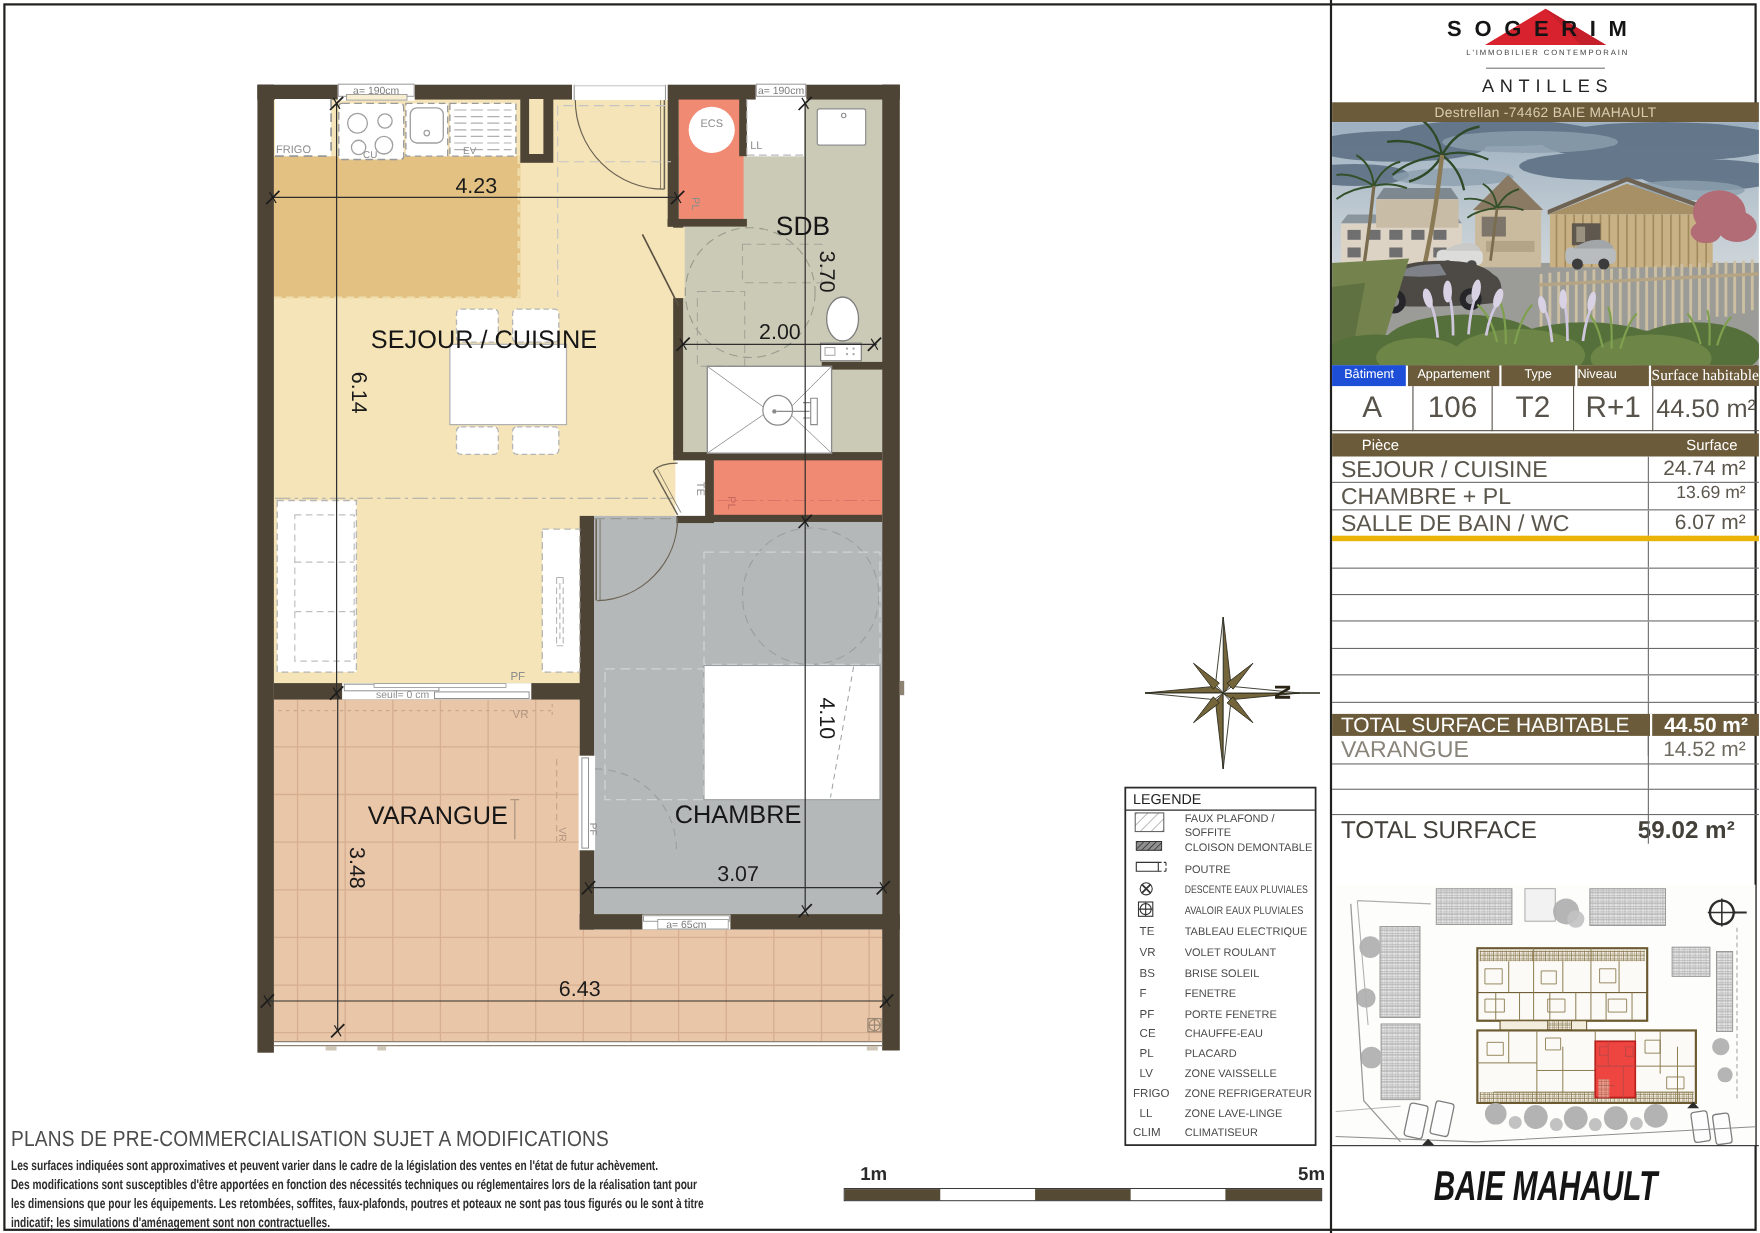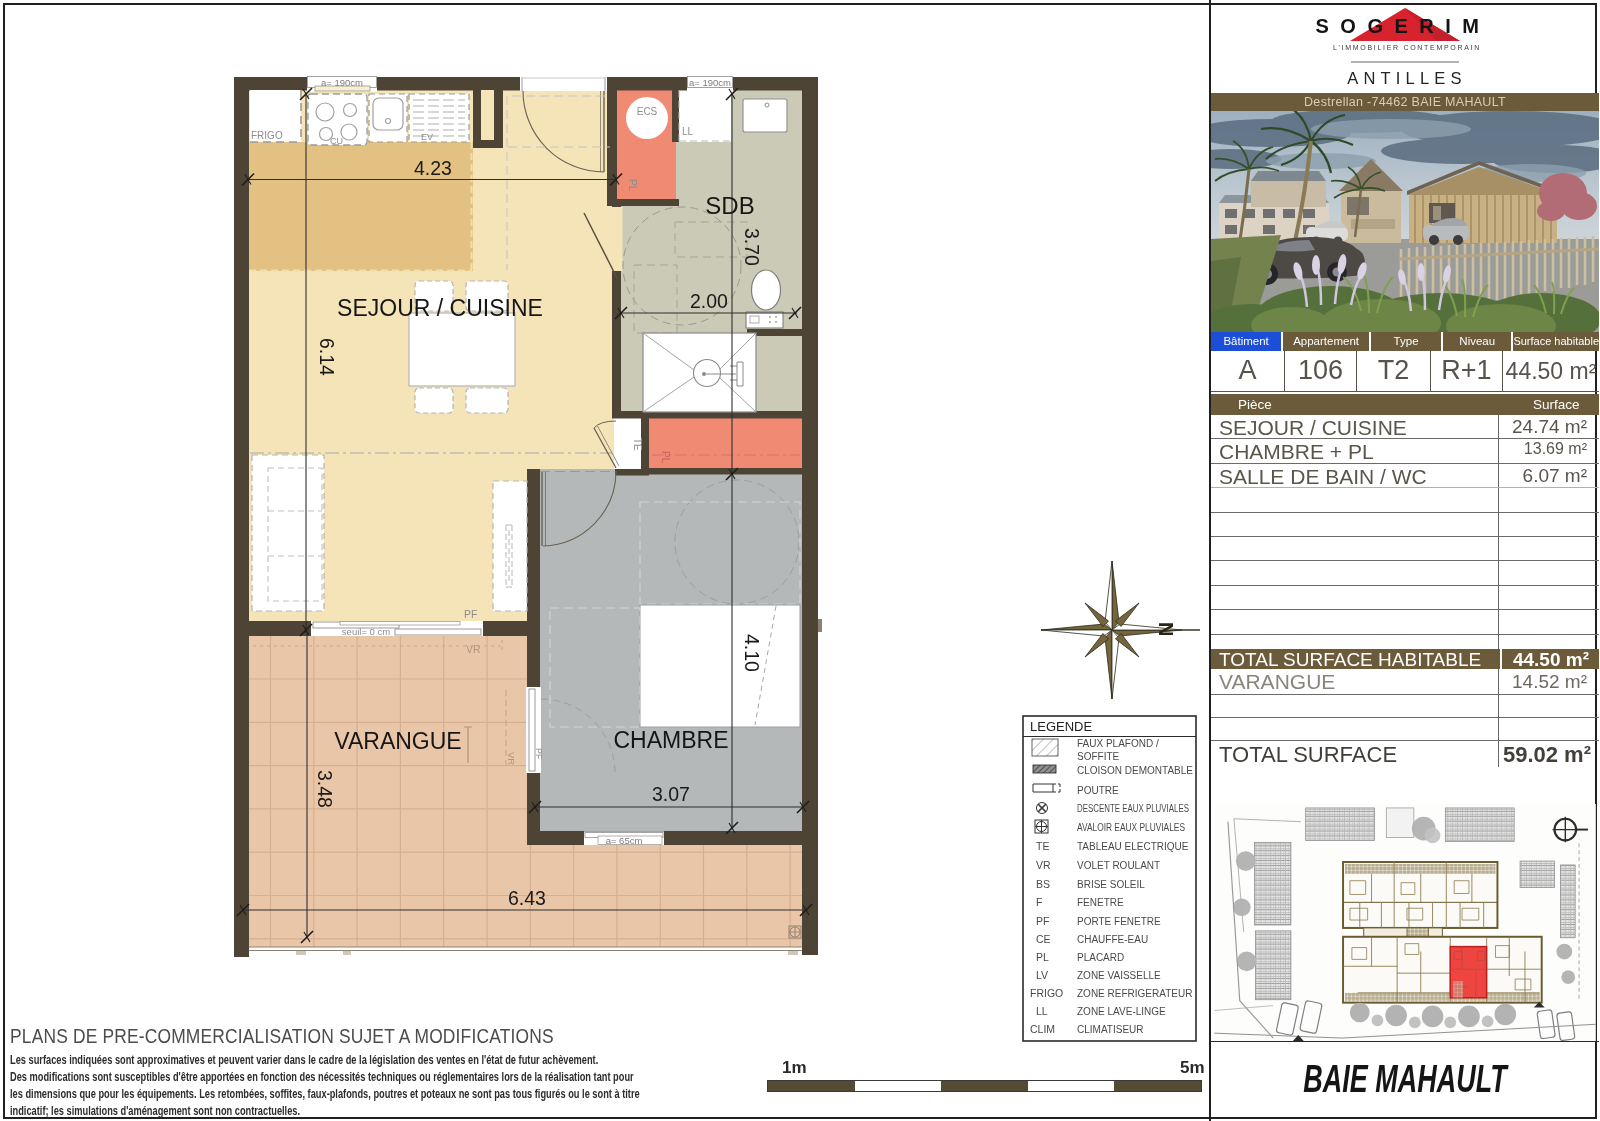--- a/index.html
+++ b/index.html
@@ -559,22 +559,22 @@
         <ellipse cx="191" cy="166" rx="3.5" ry="8" transform="rotate(-12 191 166)"></ellipse>
         <ellipse cx="210" cy="161" rx="3.5" ry="9"></ellipse>
         <ellipse cx="236" cy="163" rx="3.5" ry="9" transform="rotate(12 236 163)"></ellipse>
 </g>
 </svg>
 
 <div class="abs" style="left:0;top:332px;width:388px;height:19px;display:flex;">
 <div style="width:72px;background:#1d4ed8;color:#fff;font-size:11.5px;text-align:center;line-height:19px;margin-right:2px;white-space:nowrap;">Bâtiment</div>
 <div style="width:88px;background:#6b5b3a;color:#fff;font-size:11.5px;text-align:center;line-height:19px;margin-right:2px;white-space:nowrap;">Appartement</div>
 <div style="width:72px;background:#6b5b3a;color:#fff;font-size:11.5px;text-align:center;line-height:19px;margin-right:2px;white-space:nowrap;">Type</div>
-<div style="width:70px;background:#6b5b3a;color:#fff;font-size:11.5px;text-align:center;line-height:19px;margin-right:2px;white-space:nowrap;">Niveau</div>
-<div style="flex:1;background:#6b5b3a;color:#fff;font-size:11px;line-height:19px;white-space:nowrap;">Surface habitable</div>
+<div style="width:70px;background:#6b5b3a;color:#fff;font-size:11.5px;line-height:19px;margin-right:2px;white-space:nowrap;">Niveau</div>
+<div style="flex:1;background:#6b5b3a;color:#fff;font-size:14px;line-height:19px;white-space:nowrap;font-family:Liberation Serif, serif;">Surface habitable</div>
 </div>
 
 <div class="abs" style="left:0;top:351px;width:388px;height:41px;display:flex;color:#57524a;font-size:27px;white-space:nowrap;">
 <div style="width:73px;border-right:1.5px solid #57524a;border-bottom:1.5px solid #57524a;text-align:center;line-height:39px;">A</div>
 <div style="width:71px;border-right:1.5px solid #57524a;border-bottom:1.5px solid #57524a;text-align:center;line-height:39px;">106</div>
 <div style="width:73px;border-right:1.5px solid #57524a;border-bottom:1.5px solid #57524a;text-align:center;line-height:39px;">T2</div>
 <div style="width:71px;border-right:1.5px solid #57524a;border-bottom:1.5px solid #57524a;text-align:center;line-height:39px;">R+1</div>
 <div style="flex:1;text-align:center;line-height:40px;border-bottom:1.5px solid #57524a;font-size:23px;">44.50 m²</div>
 </div>
 
@@ -586,21 +586,21 @@
 <div style="height:23.4px;border-bottom:1px solid #6a6a6a;position:relative;color:#5b564c;">
   <span style="position:absolute;left:8px;top:1px;font-size:21px;">SEJOUR / CUISINE</span>
   <span style="position:absolute;right:12px;top:1px;font-size:19px;">24.74 m²</span>
   <span style="position:absolute;left:287px;top:0;height:100%;border-left:1px solid #6a6a6a;"></span>
 </div>
 <div style="height:23.4px;border-bottom:1px solid #6a6a6a;position:relative;color:#5b564c;">
   <span style="position:absolute;left:8px;top:1px;font-size:21px;">CHAMBRE + PL</span>
   <span style="position:absolute;right:12px;top:1px;font-size:16px;">13.69 m²</span>
   <span style="position:absolute;left:287px;top:0;height:100%;border-left:1px solid #6a6a6a;"></span>
 </div>
-<div style="height:23.4px;border-bottom:1px solid #eab308;position:relative;color:#5b564c;">
+<div style="height:23.4px;border-bottom:5px solid #eab308;position:relative;color:#5b564c;">
   <span style="position:absolute;left:8px;top:1px;font-size:21px;">SALLE DE BAIN / WC</span>
   <span style="position:absolute;right:12px;top:1px;font-size:19px;">6.07 m²</span>
   <span style="position:absolute;left:287px;top:0;height:100%;border-left:1px solid #6a6a6a;"></span>
 </div>
 <div style="height:23.4px;border-bottom:1px solid #6a6a6a;position:relative;">
         <span style="position:absolute;left:287px;top:0;height:100%;border-left:1px solid #6a6a6a;"></span>
       </div>
 <div style="height:23.4px;border-bottom:1px solid #6a6a6a;position:relative;">
         <span style="position:absolute;left:287px;top:0;height:100%;border-left:1px solid #6a6a6a;"></span>
       </div>
@@ -638,21 +638,21 @@
 
 <div class="abs" style="left:0;top:694px;width:388px;height:23px;border-bottom:1px solid #6a6a6a;">
       <span style="position:absolute;left:287px;top:0;height:100%;border-left:1px solid #6a6a6a;"></span>
     </div>
 <div class="abs" style="left:0;top:717px;width:388px;height:23px;border-bottom:1px solid #6a6a6a;">
       <span style="position:absolute;left:287px;top:0;height:100%;border-left:1px solid #6a6a6a;"></span>
     </div>
 
 <div class="abs" style="left:0;top:740px;width:388px;height:27px;color:#43403a;">
 <span style="position:absolute;left:8px;top:2px;font-size:22px;">TOTAL SURFACE</span>
-<span style="position:absolute;right:8px;top:2px;font-size:22px;font-weight:bold;">59.02 m²</span>
+<span style="position:absolute;right:22px;top:2px;font-size:22px;font-weight:bold;">59.02 m²</span>
 <span style="position:absolute;left:287px;top:0;height:100%;border-left:1px solid #6a6a6a;"></span>
 </div>
 
 
 <svg class="abs" style="left:0;top:804px" width="388" height="238" viewBox="0 0 388 242">
 <defs>
 <pattern id="ghatch" width="5" height="5" patternUnits="userSpaceOnUse">
           <rect width="5" height="5" fill="#e8e8e8"></rect>
           <path d="M0,0 H5 M0,2.5 H5" stroke="#9d9d9d" stroke-width="1"></path>
           <path d="M0,0 V5 M2.5,0 V5" stroke="#b5b5b5" stroke-width="0.8"></path>

